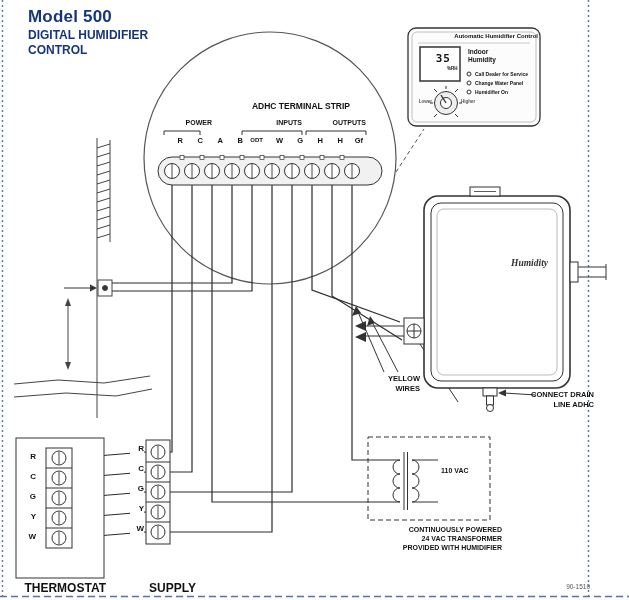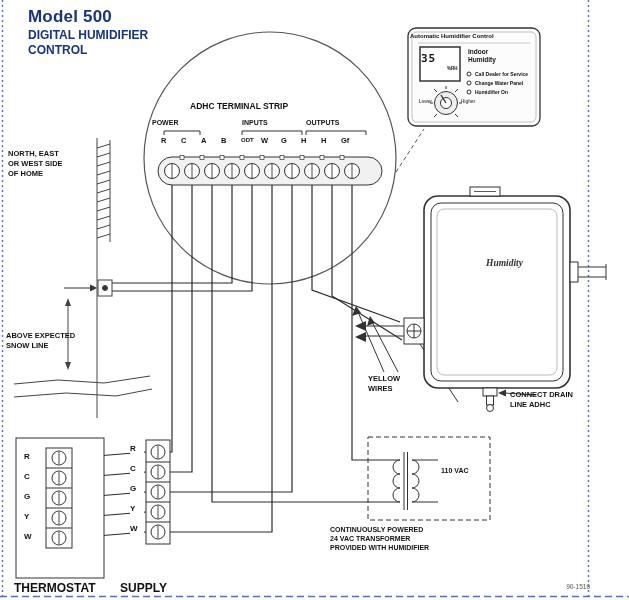--- a/index.html
+++ b/index.html
@@ -1,20 +1,20 @@
 <!DOCTYPE html>
 <html><head>
 <meta charset="utf-8">
 <style>
   html,body{margin:0;padding:0;background:#fff;}
   #page{position:relative;width:629px;height:600px;background:#fff;overflow:hidden;
         font-family:"Liberation Sans",sans-serif;color:#111;}
   svg{position:absolute;left:0;top:0;}
   .lbl{position:absolute;font-size:7.5px;font-weight:700;line-height:1.3;
-       white-space:pre-line;text-align:left;}
+       white-space:pre-line;text-align:right;}
   .title{font-size:17px;font-weight:800;color:#17357c;letter-spacing:.2px;white-space:nowrap;}
   .subtitle{font-size:12px;font-weight:700;color:#17357c;text-align:left;line-height:1.25;}
   .tstrip-title{font-size:8.5px;}
   .group{font-size:7px;}
   .term{font-size:7.5px;}
   .term.small{font-size:6px;}
   .tletter{font-size:8px;}
   .fletter{font-size:8px;background:#fff;}
   .blocklbl{font-size:12px;}
   .note{font-size:7px;}
@@ -261,25 +261,20 @@
   <div class="lbl term" style="left:181px;top:136px;width:22px;">C</div>
   <div class="lbl term" style="left:201px;top:136px;width:22px;">A</div>
   <div class="lbl term" style="left:221px;top:136px;width:22px;">B</div>
   <div class="lbl term small" style="left:241px;top:137px;width:22px;">ODT</div>
   <div class="lbl term" style="left:261px;top:136px;width:22px;">W</div>
   <div class="lbl term" style="left:281px;top:136px;width:22px;">G</div>
   <div class="lbl term" style="left:301px;top:136px;width:22px;">H</div>
   <div class="lbl term" style="left:321px;top:136px;width:22px;">H</div>
   <div class="lbl term" style="left:341px;top:136px;width:22px;">Gf</div>
 
-  <div class="lbl" style="left:8px;top:149px;width:88px;">NORTH, EAST
-OR WEST SIDE
-OF HOME</div>
-  <div class="lbl" style="left:6px;top:331px;width:94px;">ABOVE EXPECTED
-SNOW LINE</div>
   <div class="lbl" style="left:368px;top:374px;width:52px;">YELLOW
 WIRES</div>
   <div class="lbl" style="left:510px;top:390px;width:84px;">CONNECT DRAIN
 LINE ADHC</div>
   <div class="lbl note" style="left:330px;top:525px;width:172px;">CONTINUOUSLY POWERED
 24 VAC TRANSFORMER
 PROVIDED WITH HUMIDIFIER</div>
   <div class="lbl note" style="left:441px;top:466px;width:48px;text-align:left;">110 VAC</div>
 
   <div class="lbl tletter" style="left:24px;top:452px;width:12px;">R</div>

